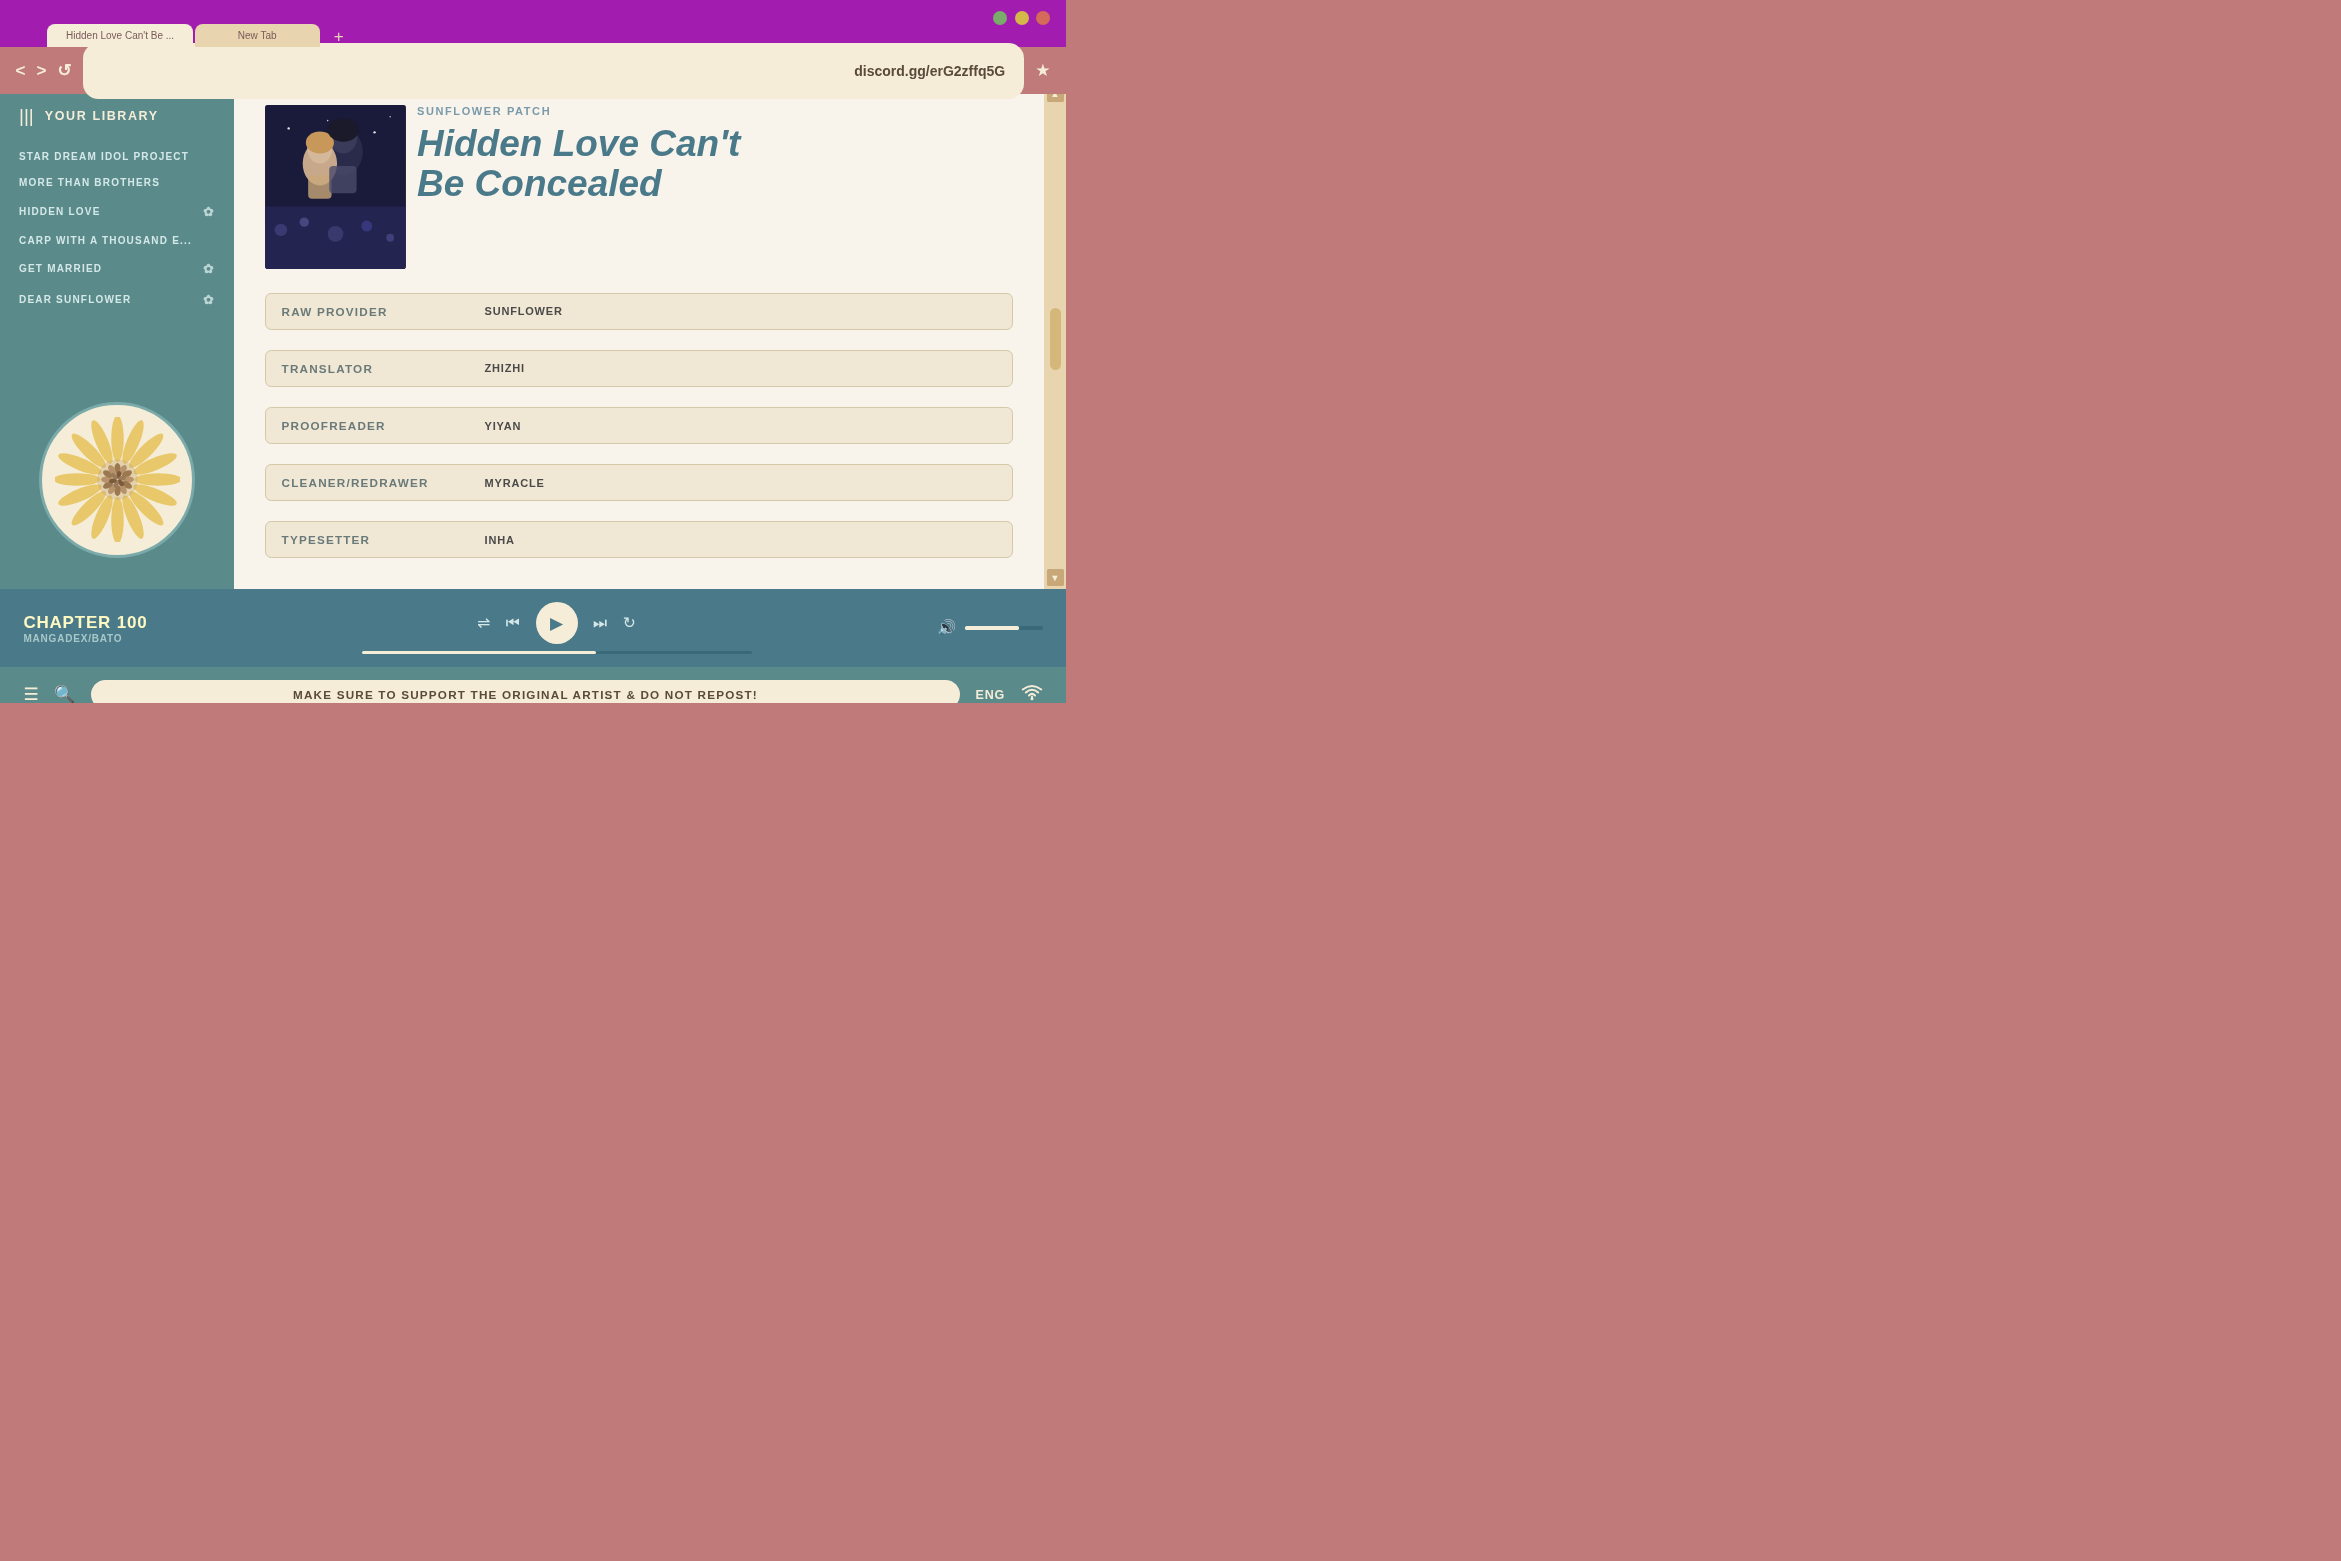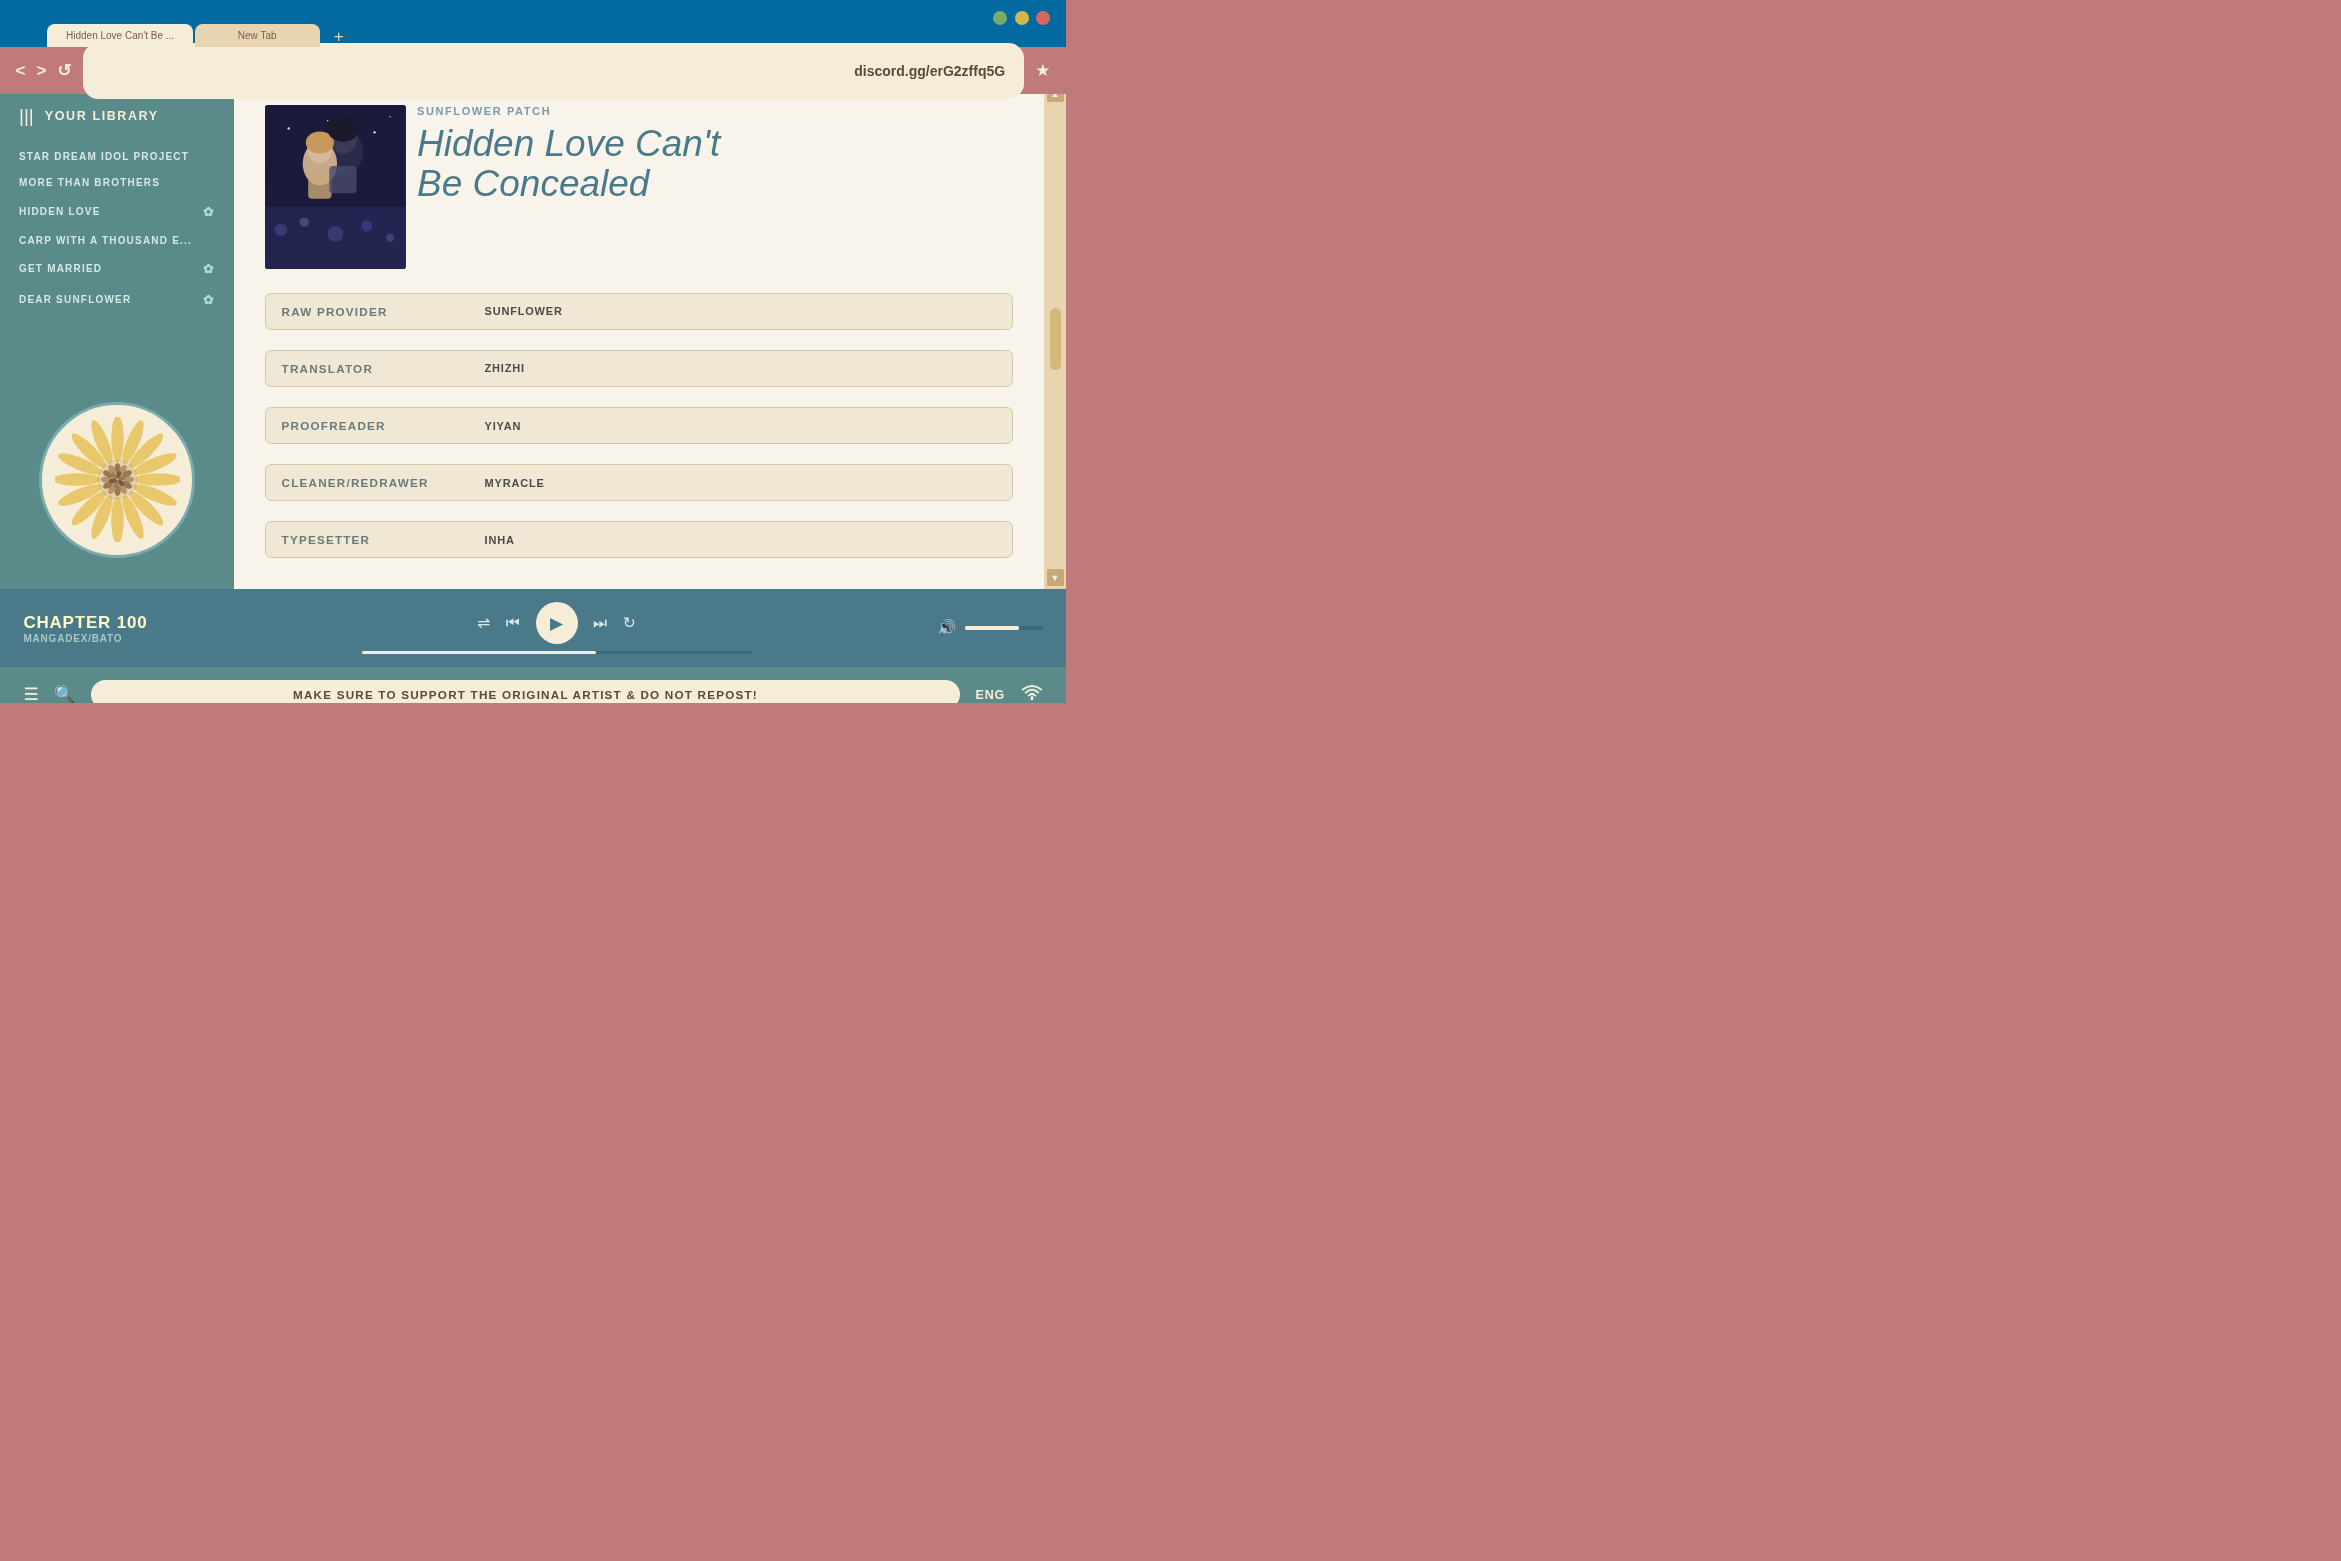--- a/index.html
+++ b/index.html
@@ -6,21 +6,21 @@
     body {
       width: 1066px;
       height: 703px;
       font-family: 'Arial', sans-serif;
       background: #c17a7a;
       overflow: hidden;
     }
 
     
     .browser-chrome {
-      background: #0369a1;
+      background: #a21caf;
       height: 82px;
       position: relative;
     }
 
     .tab-bar {
       display: flex;
       align-items: flex-end;
       padding: 6.2px 0 0 47px;
       height: 47px;
       gap: 1.6px;
@@ -217,21 +217,21 @@
       font-size: 11px;
       color: #7a9aaa;
       font-weight: 600;
       letter-spacing: 1.6px;
       text-transform: uppercase;
       margin-bottom: 6.2px;
     }
 
     .manga-title {
       font-size: 37px;
-      font-weight: 400;
+      font-weight: 700;
       color: #4a7a8a;
       line-height: 1.1;
       font-style: italic;
     }
 
     .credits-row {
       background: #f0e8d4;
       border-radius: 6.2px;
       margin-bottom: 7.8px;
       display: flex;

